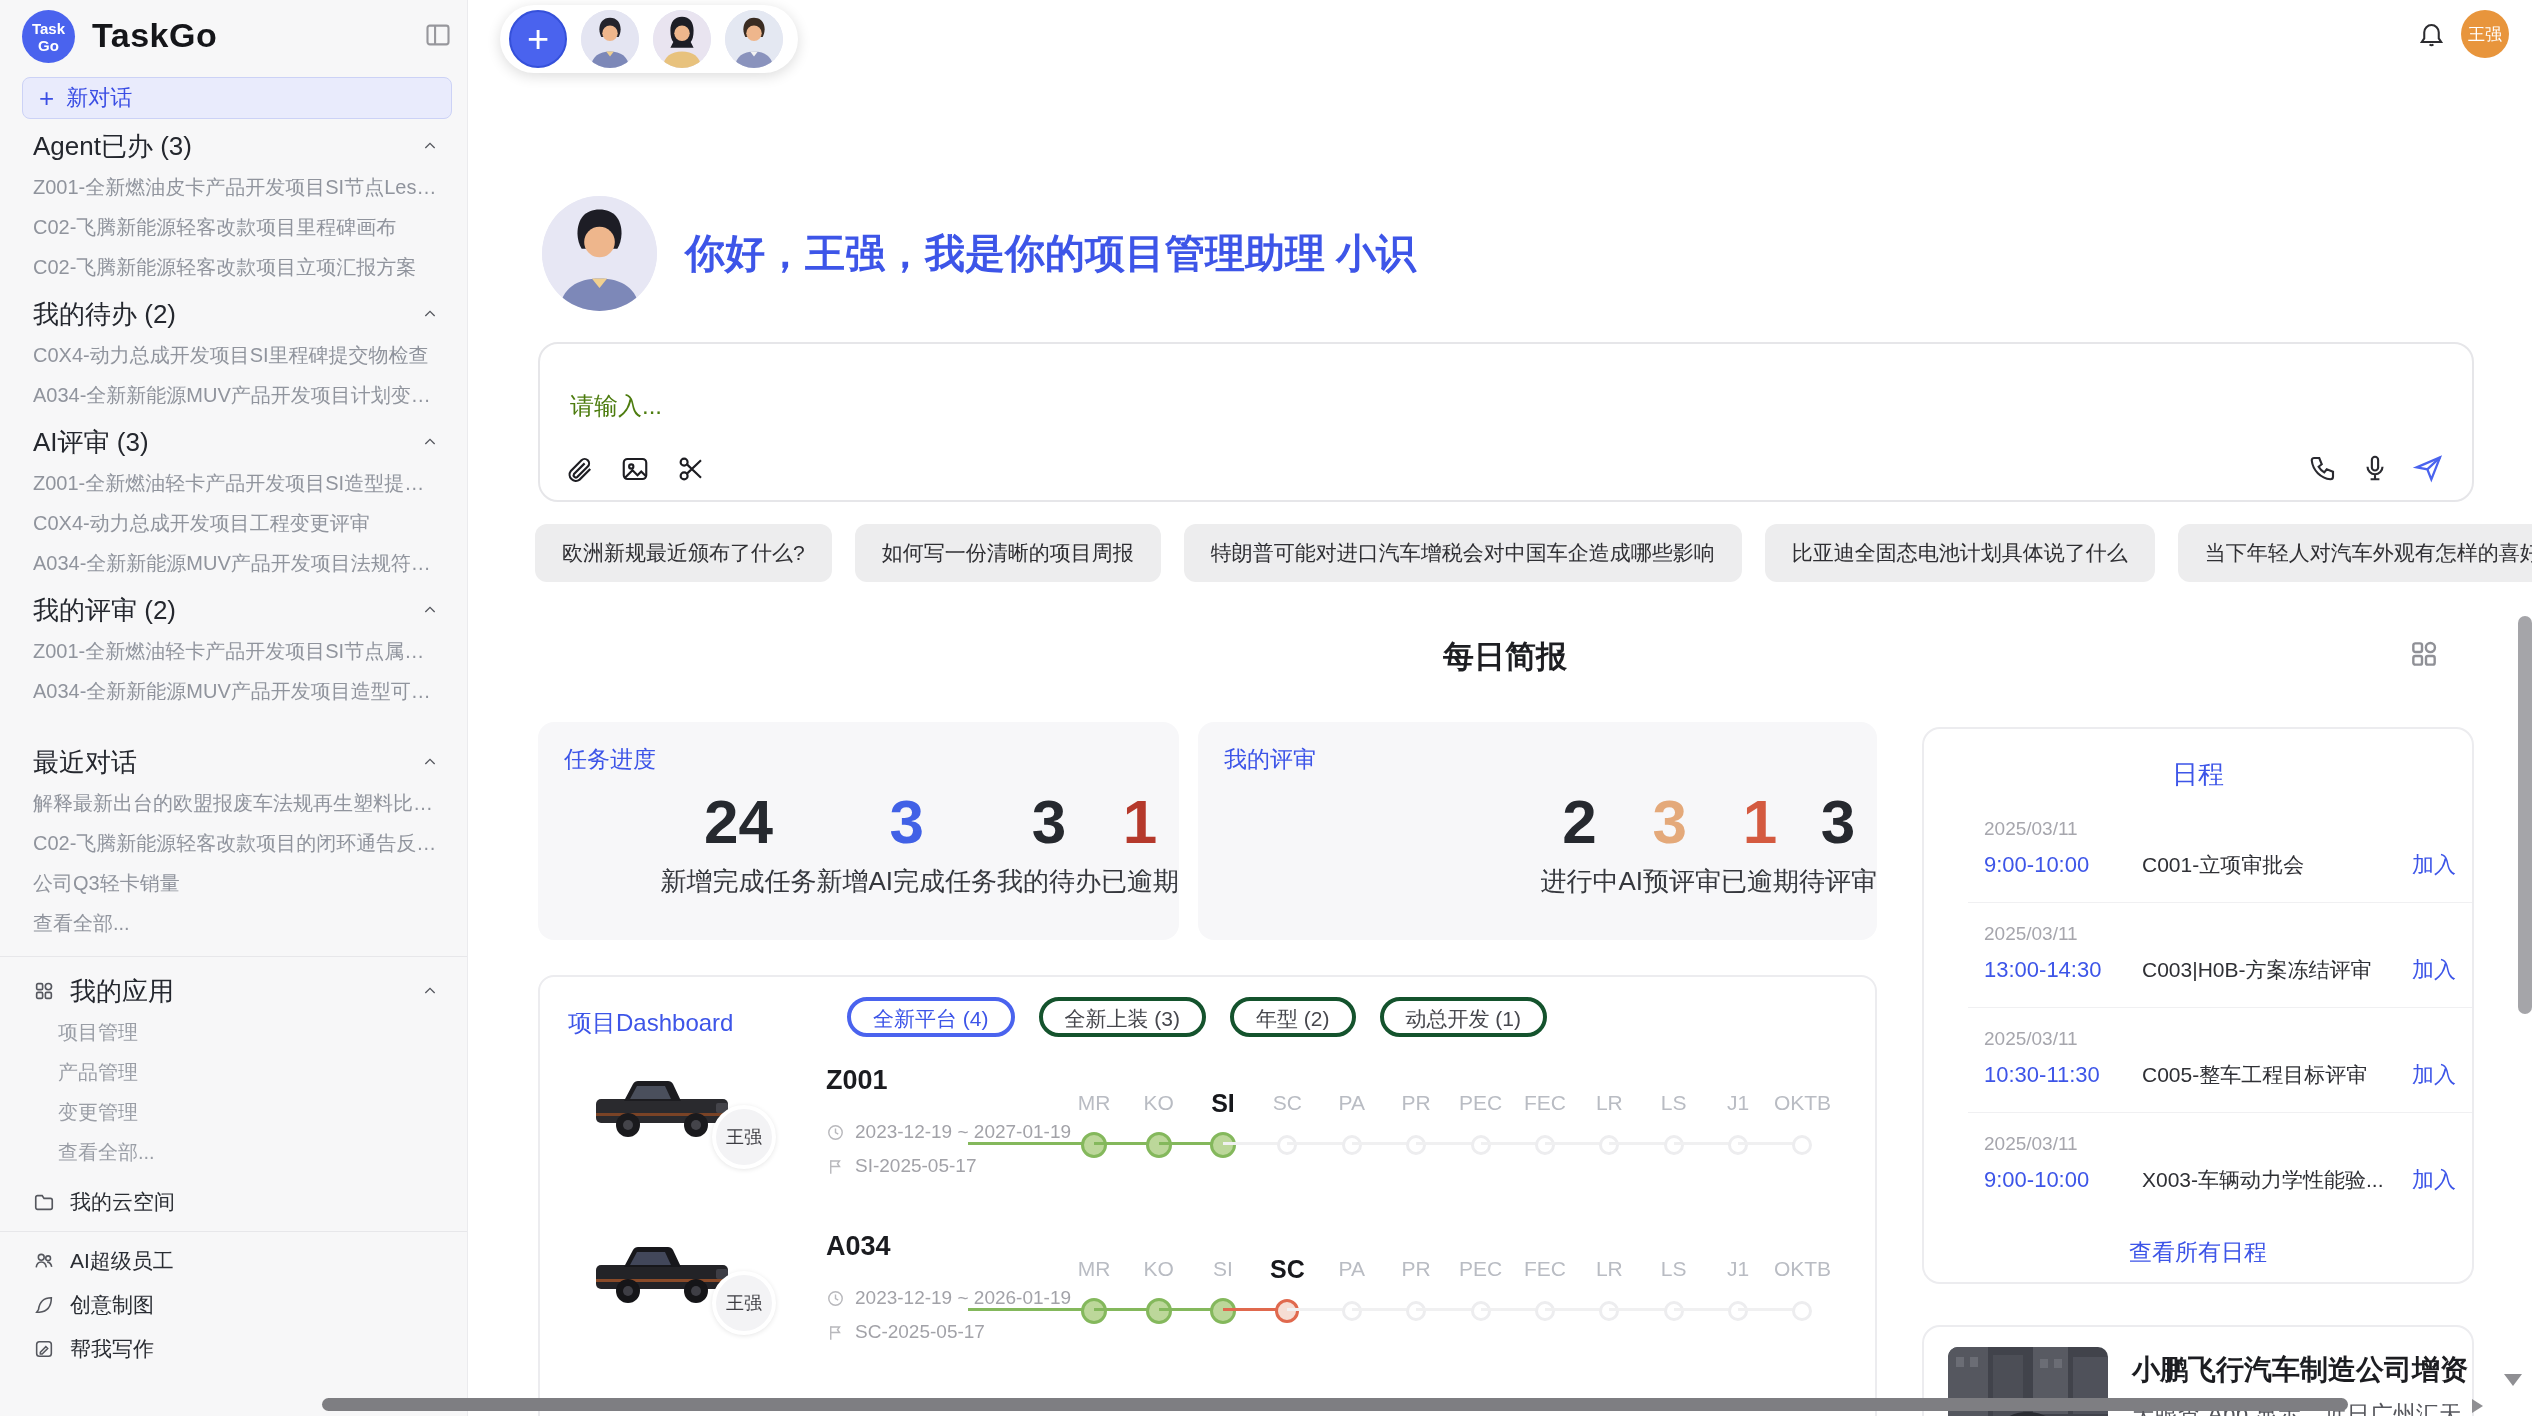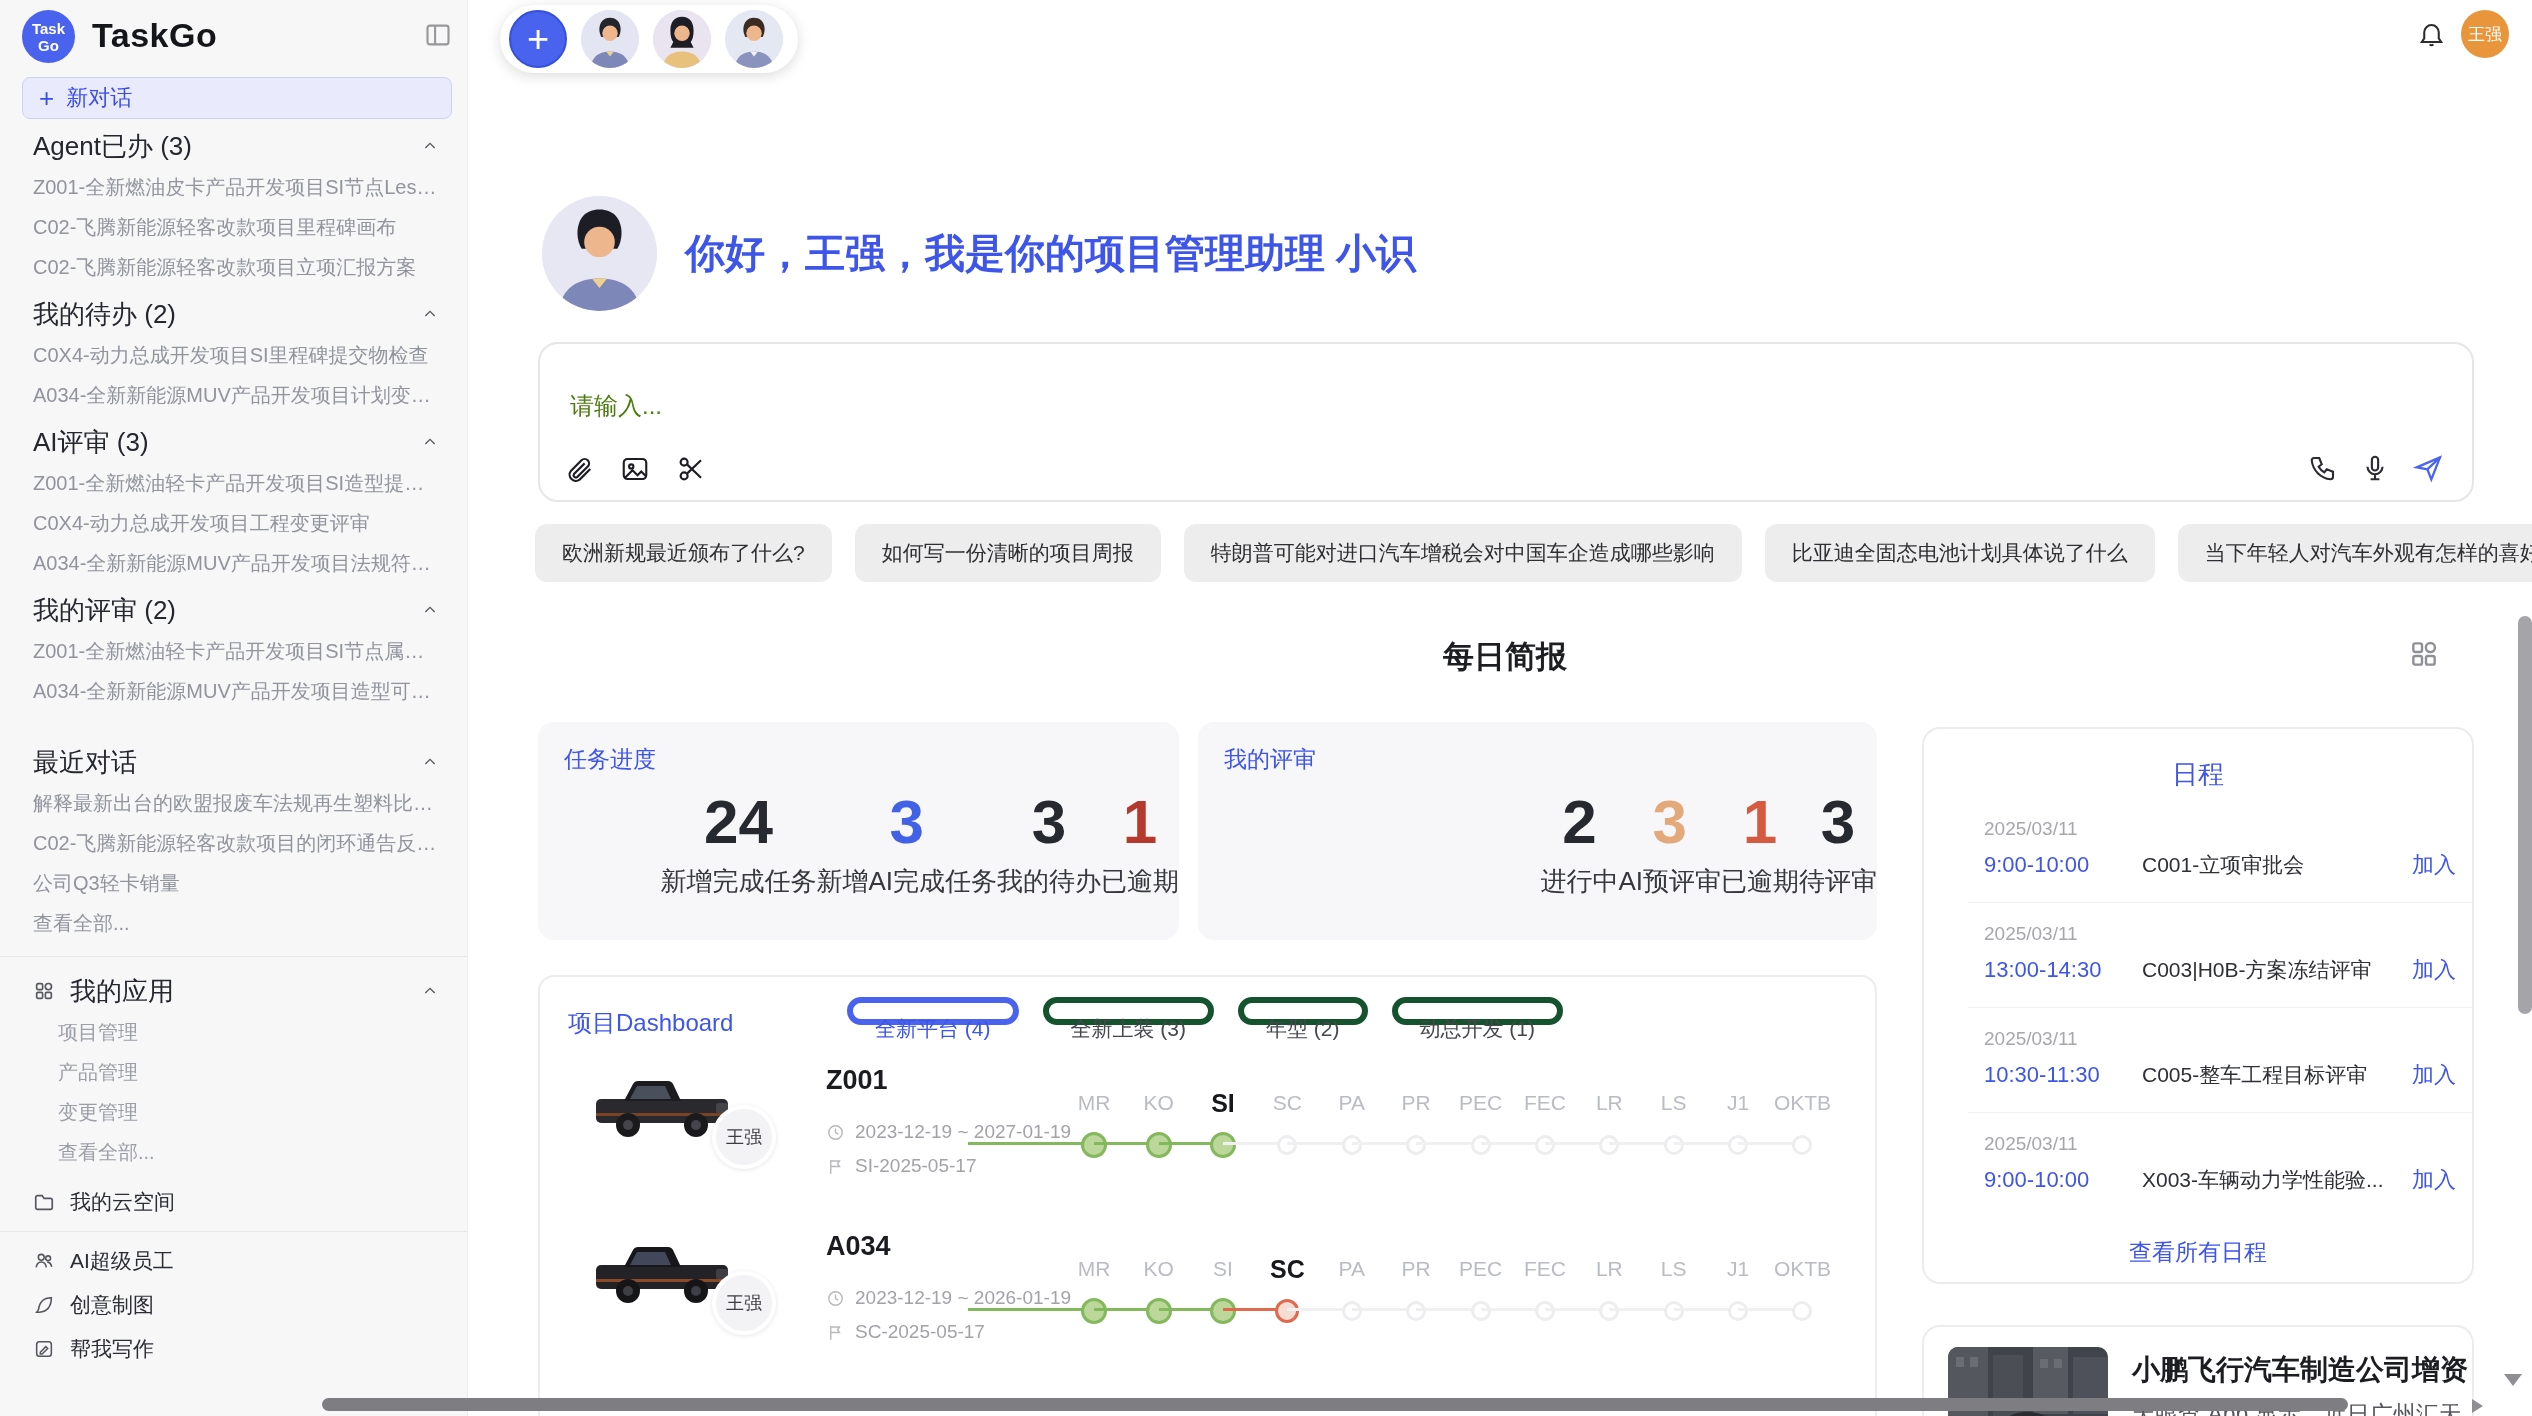--- a/index.html
+++ b/index.html
@@ -59,21 +59,21 @@
   .sc-title { position:absolute; left:26px; top:22px; font-size:23px; color:#3d55e8; }
   .sc-row { position:absolute; left:0; right:0; top:58px; display:flex; justify-content:flex-end; }
   .stat { text-align:center; }
   .stat .v { font-size:62px; font-weight:700; line-height:84px; color:#26292f; }
   .stat .l { font-size:26px; color:#36383e; }
 
   
   .dash { position:absolute; left:538px; top:975px; width:1339px; height:475px; border:2px solid #ececef; border-radius:16px; background:#fff; overflow:hidden; }
   .dash-title { position:absolute; left:28px; top:30px; font-size:24px; color:#3d55e8; font-weight:500; }
   .dash-tabs { position:absolute; left:307px; top:20px; display:flex; gap:24px; }
-  .tab { height:28px; line-height:36px; padding:8px 22px; border:6px solid #14532d; border-radius:20px; font-size:21px; color:#46474d; background:#fff; white-space:nowrap; cursor:pointer; font-family:inherit; }
+  .tab { height:40px; line-height:36px; padding:0 22px; border:4px solid #14532d; border-radius:20px; font-size:21px; color:#46474d; background:#fff; white-space:nowrap; cursor:pointer; font-family:inherit; }
   .tab.active { border-color:#4a63ee; color:#3d55e8; }
   .proj { position:absolute; left:0; width:100%; height:170px; }
   .proj-0 { top:72px; } .proj-1 { top:238px; }
   .car { position:absolute; left:50px; top:8px; width:146px; height:98px; }
   .badge { position:absolute; left:172px; top:56px; width:64px; height:64px; border-radius:50%; background:#f3f3f5; border:4px solid #fff; display:flex; align-items:center; justify-content:center; font-size:18px; color:#3c3c42; box-shadow:0 1px 5px rgba(0,0,0,.10); }
   .p-name { position:absolute; left:286px; top:16px; font-size:27px; font-weight:700; color:#1b1c20; }
   .p-meta { position:absolute; left:286px; display:flex; align-items:center; gap:10px; font-size:19px; color:#a2a2a8; white-space:nowrap; }
   .m1 { top:72px; } .m2 { top:106px; }
   .p-meta .ic { color:#b8b8bc; }
   .ms { position:absolute; left:428px; top:22px; width:900px; height:110px; }

